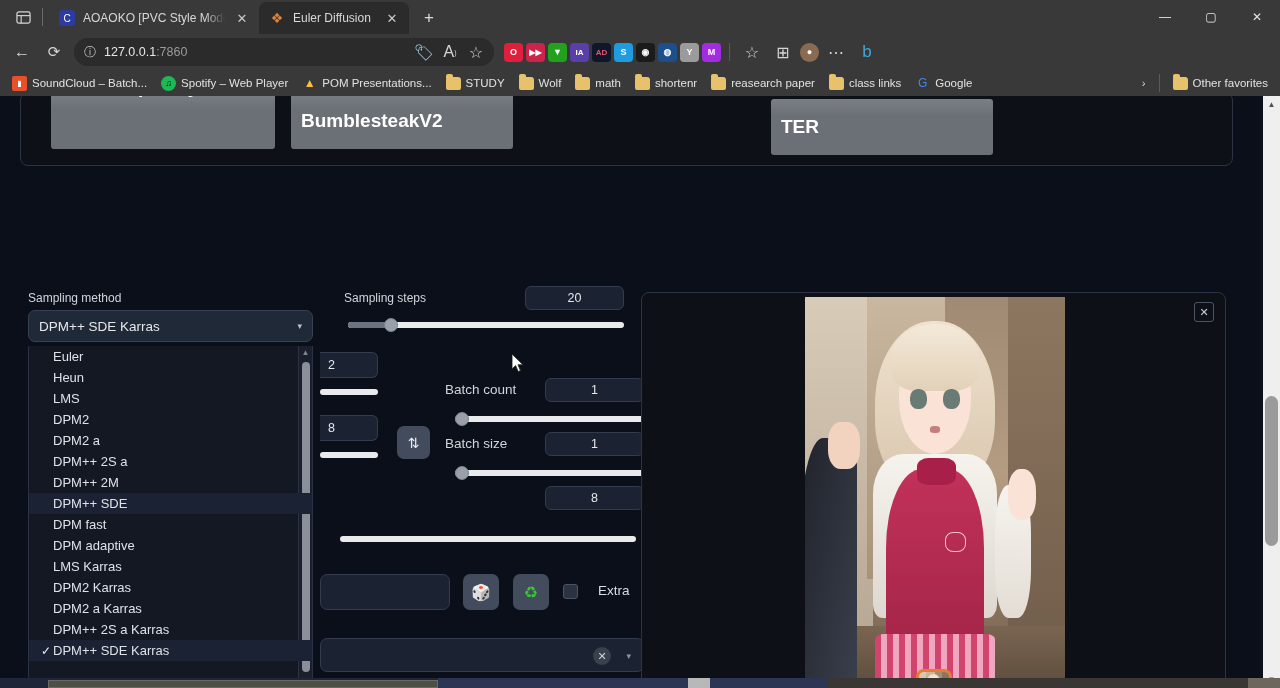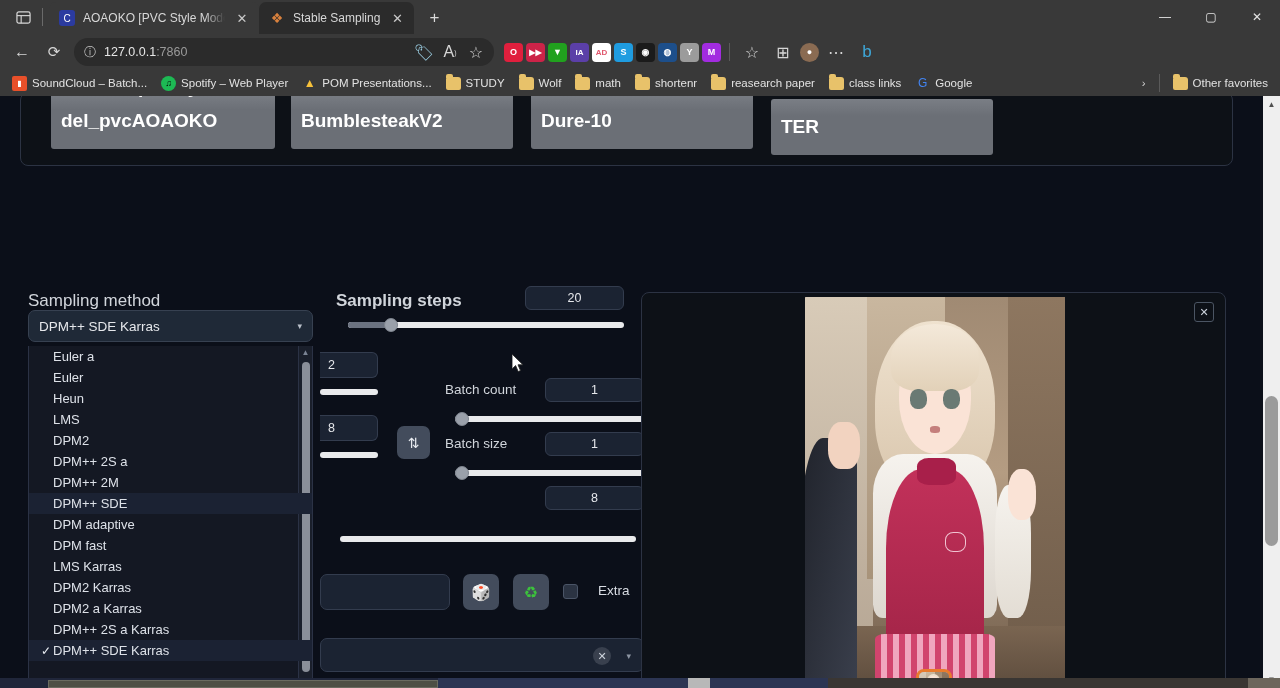--- a/index.html
+++ b/index.html
@@ -71,21 +71,21 @@
   }
   .model-card {
     position: absolute; top: 0; height: 56px; background: #6b6f76;
     border-radius: 3px; color: #fff; font-size: 19px; font-weight: bold;
     padding: 6px 10px; overflow: hidden; line-height: 24px;
     background-image: linear-gradient(#7a7e85, #6b6f76 30%);
   }
 
   .panel-left { position: absolute; left: 20px; top: 82px; width: 604px; }
 
-  .lbl { color: #d1d5db; font-size: 17px; }
+  .lbl { color: #d1d5db; font-size: 12px; }
 
   .dropdown-wrap { position: absolute; left: 8px; top: 28px; width: 285px; }
   .select-box {
     height: 32px; background: #1f2937; border: 1px solid #374151; border-radius: 7px;
     display: flex; align-items: center; padding: 0 10px; color: #e5e7eb; font-size: 13.5px;
   }
   .select-box .caret { margin-left: auto; font-size: 9px; color: #b9bfc9; }
 
   .dd-list {
     position: absolute; left: 0; top: 36px; width: 285px; height: 392px;
@@ -205,21 +205,21 @@
     <div class="tab-sep"></div>
 
     <div class="tab inactive">
       <span class="favicon" style="background:#2b3ba0;color:#fff;">C</span>
       <span class="title">AOAOKO [PVC Style Model] - PV</span>
       <span class="tabclose">✕</span>
     </div>
 
     <div class="tab active">
       <span class="favicon" style="color:#d9813d;font-size:14px;">❖</span>
-      <span class="title" style="mask-image:none;-webkit-mask-image:none;">Stable Sampling</span>
+      <span class="title" style="mask-image:none;-webkit-mask-image:none;">Euler Diffusion</span>
       <span class="tabclose">✕</span>
     </div>
 
     <div class="newtab">+</div>
 
     <div class="wincontrols">
       <div>—</div>
       <div>▢</div>
       <div>✕</div>
     </div>
@@ -236,21 +236,21 @@
         <span class="navicon">A<sup style="font-size:7px;">)</sup></span>
         <span class="navicon">☆</span>
       </span>
     </div>
 
     <div class="ext-row">
       <span class="ext" style="background:#e01f3d;">O</span>
       <span class="ext" style="background:#cc2348;font-size:8px;">▶▶</span>
       <span class="ext" style="background:#21a11e;">▼</span>
       <span class="ext" style="background:#5b3fa8;font-size:8px;">IA</span>
-      <span class="ext" style="background:#ffffff;color:#e0566c;font-size:8px;">AD</span>
+      <span class="ext" style="background:#0f172a;color:#e0566c;font-size:8px;">AD</span>
       <span class="ext" style="background:#1f9ce0;">S</span>
       <span class="ext" style="background:#1b1b1b;">◉</span>
       <span class="ext" style="background:#1d4f8b;">◍</span>
       <span class="ext" style="background:#9b9b9b;">Y</span>
       <span class="ext" style="background:#a22ce0;">M</span>
       <span class="vsep"></span>
       <span class="navicon">☆</span>
       <span class="navicon">⊞</span>
       <span class="ext" style="background:#8a6b52;border-radius:50%;">●</span>
       <span class="navicon">⋯</span>
@@ -323,39 +323,35 @@
     </div>
   </div>
 </div>
 
 <div class="page">
   <div class="content">
 
     <div class="models-box">
       <div class="model-card" style="left:30px;width:224px;">
         <div style="position:absolute;top:-18px;left:10px;white-space:nowrap;">aoaoko_pvcstyle...</div>
-        <div style="position:absolute;top:16px;left:10px;">del_pvcAOAOKO</div>
       </div>
       <div class="model-card" style="left:270px;width:222px;">
         <div style="position:absolute;top:16px;left:10px;">BumblesteakV2</div>
       </div>
-      <div class="model-card" style="left:510px;width:222px;">
-        <div style="position:absolute;top:16px;left:10px;">Dure-10</div>
-      </div>
       <div class="model-card" style="left:750px;width:222px;top:6px;text-align:center;">
         <div style="position:absolute;top:16px;left:10px;">TER</div>
       </div>
     </div>
 
     <div class="panel-left">
 
       <div class="lbl" style="position:absolute;left:8px;top:113px;">Sampling method</div>
 
       <div class="steps-block" style="top:112px;">
-        <div class="lbl" style="position:absolute;left:8px;top:1px;font-weight:bold;">Sampling steps</div>
+        <div class="lbl" style="position:absolute;left:16px;top:1px;">Sampling steps</div>
         <div class="num-field" style="position:absolute;left:197px;top:-4px;width:99px;">20</div>
         <div class="slider" style="position:absolute;left:20px;right:0;top:26px;">
           <div class="track"></div>
           <div class="fill" style="width:15%;"></div>
           <div class="knob" style="left:13%;"></div>
         </div>
       </div>
 
       <div class="lbl" style="position:absolute;left:310px;top:249px;font-size:13px;">fix</div>
 
@@ -425,49 +421,49 @@
         <div class="select-box">
           <span>DPM++ SDE Karras</span>
           <span class="caret">▾</span>
         </div>
         <div class="dd-list" id="dd-list">
           <div class="dd-scroll">
             <div class="arrow">▲</div>
             <div class="thumb"></div>
 
           </div>
-        <div class="dd-item">
-              <span class="txt">Euler a</span>
-            </div>
             <div class="dd-item">
               <span class="txt">Euler</span>
             </div>
             <div class="dd-item">
               <span class="txt">Heun</span>
             </div>
             <div class="dd-item">
               <span class="txt">LMS</span>
             </div>
             <div class="dd-item">
               <span class="txt">DPM2</span>
+            </div>
+            <div class="dd-item">
+              <span class="txt">DPM2 a</span>
             </div>
             <div class="dd-item">
               <span class="txt">DPM++ 2S a</span>
             </div>
             <div class="dd-item">
               <span class="txt">DPM++ 2M</span>
             </div>
             <div class="dd-item hl">
               <span class="txt">DPM++ SDE</span>
             </div>
             <div class="dd-item">
+              <span class="txt">DPM fast</span>
+            </div>
+            <div class="dd-item">
               <span class="txt">DPM adaptive</span>
-            </div>
-            <div class="dd-item">
-              <span class="txt">DPM fast</span>
             </div>
             <div class="dd-item">
               <span class="txt">LMS Karras</span>
             </div>
             <div class="dd-item">
               <span class="txt">DPM2 Karras</span>
             </div>
             <div class="dd-item">
               <span class="txt">DPM2 a Karras</span>
             </div>

